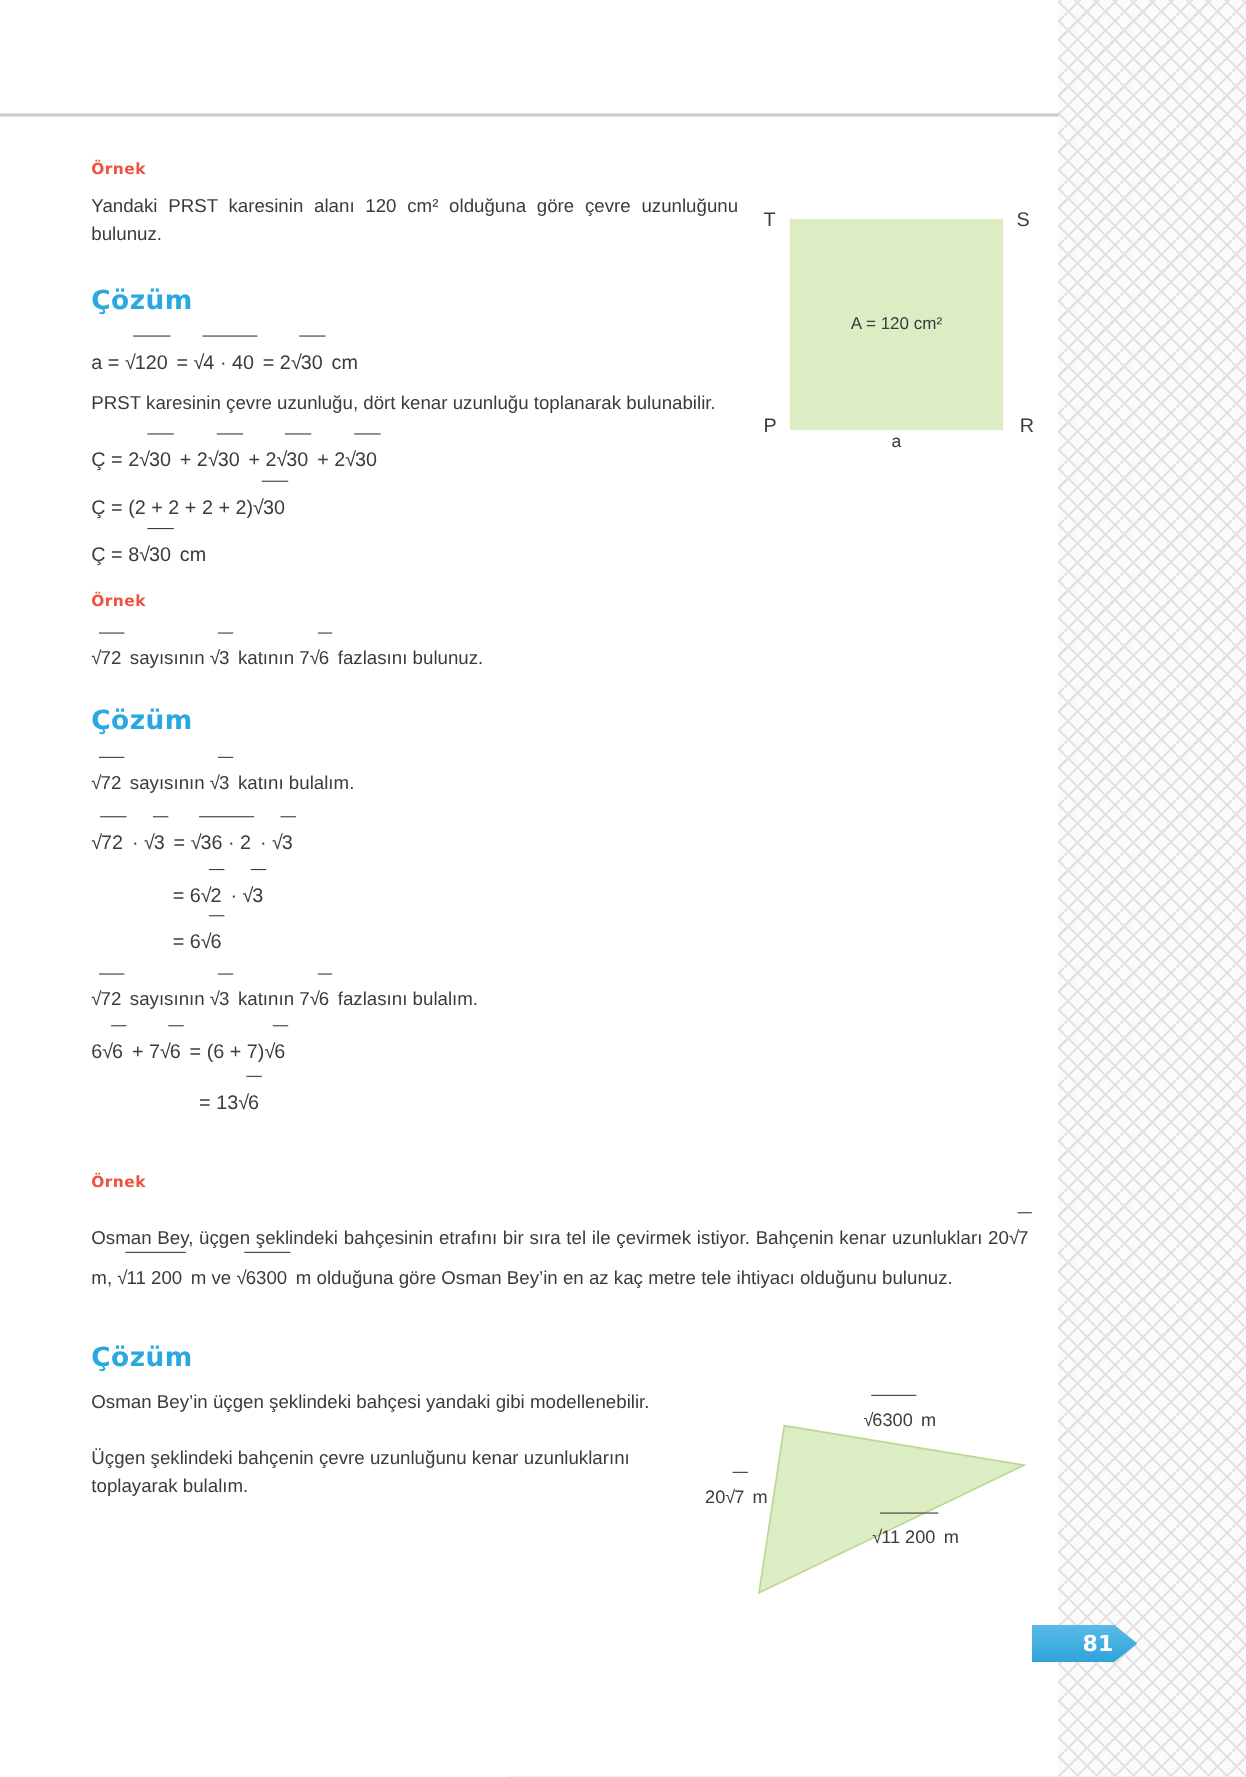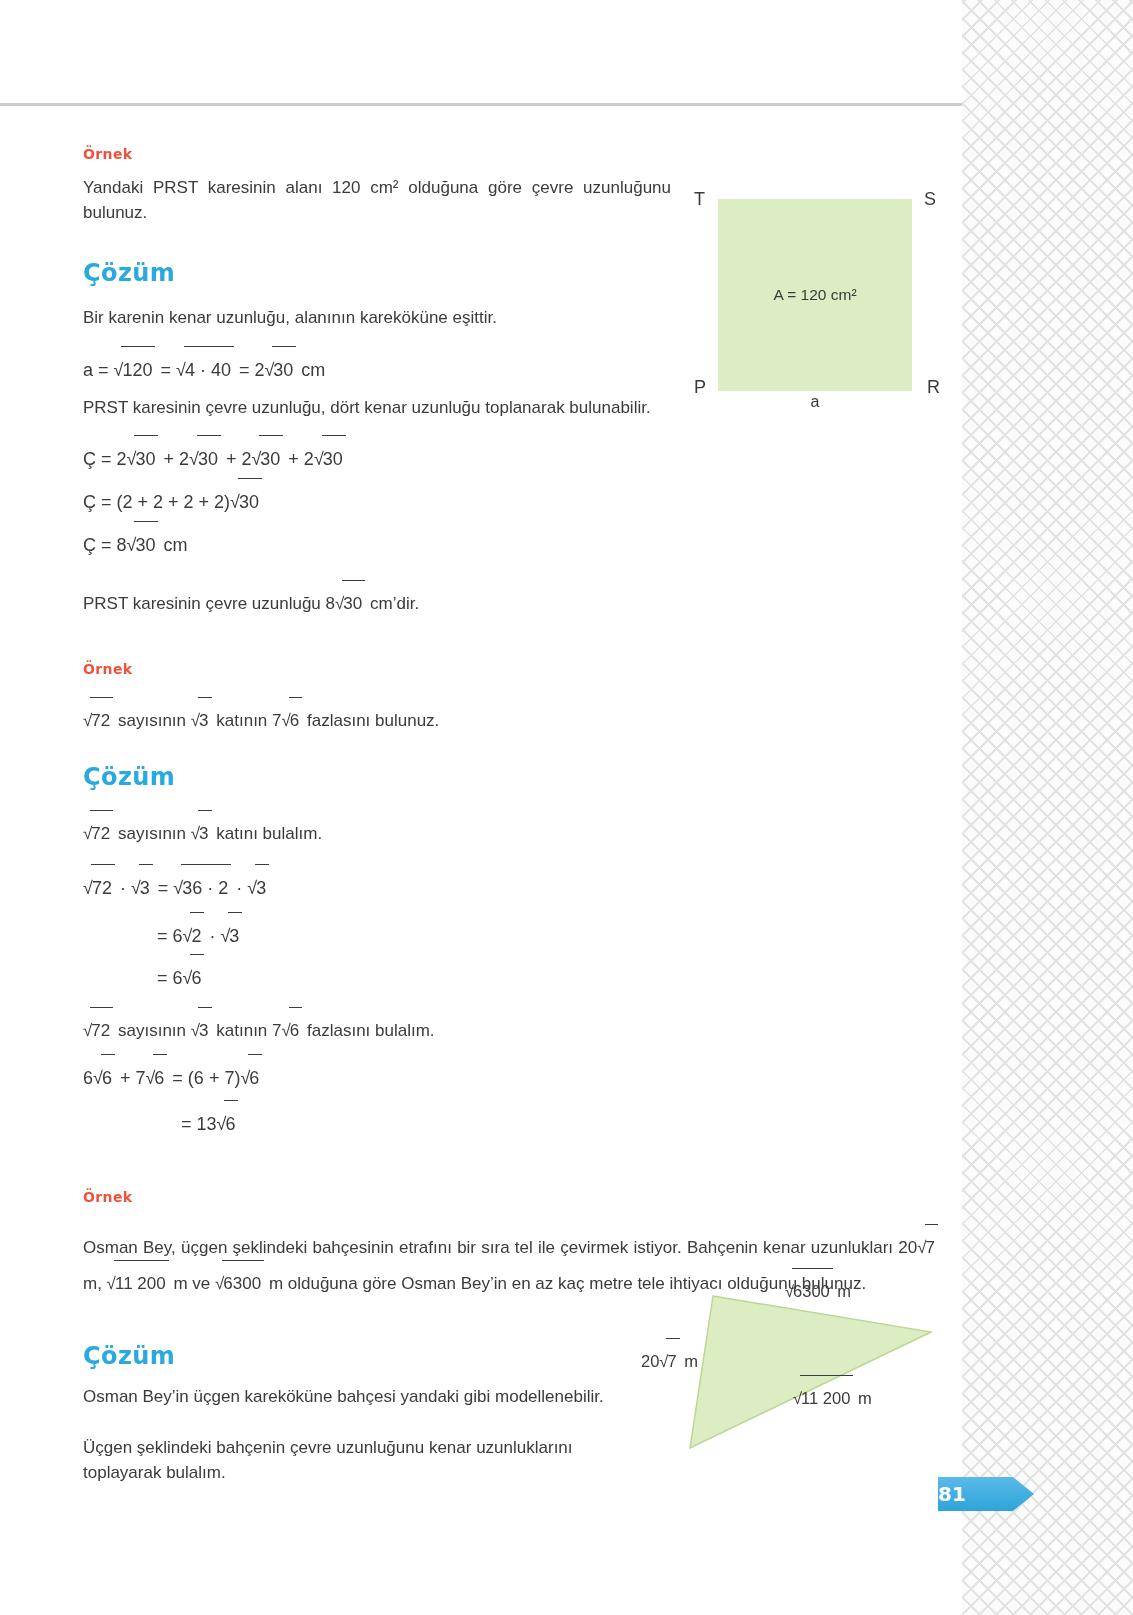--- a/index.html
+++ b/index.html
@@ -77,65 +77,63 @@
   .tri-fig .lbl-left{left:8px;top:76px;}
   .tri-fig .lbl-bottom{left:160px;top:113px;}
   
   .badge{
     position:absolute;left:938px;top:1477px;width:96px;height:34px;
     background:linear-gradient(180deg,#59bbe9 0%,#2fa3d9 100%);
     clip-path:polygon(0 0,78% 0,100% 50%,78% 100%,0 100%);
     display:flex;align-items:center;
   }
   .badge span{
-    width:74px;text-align:left;color:#ffffff;font-size:20px;font-weight:700;
+    width:74px;text-align:right;color:#ffffff;font-size:20px;font-weight:700;
     font-family:"DejaVu Sans",sans-serif;
   }
 </style>
 </head>
 <body>
 
 <div class="page">
 
   <div class="pattern-strip"></div>
   <div class="top-rule"></div>
 
   <main class="content">
 
     <section>
       <h2 class="h-ex" style="margin-bottom:13px">Örnek</h2>
       <p class="body narrow" style="margin-bottom:34px">Yandaki PRST karesinin alanı 120 cm² olduğuna göre çevre uzunluğunu bulunuz.</p>
       <h2 class="h-sol" style="margin-bottom:18px">Çözüm</h2>
-      <p class="body narrow" style="margin-bottom:16px">Bir karenin kenar uzunluğu, alanının kareköküne eşittir.</p>
       <p class="math" style="margin-bottom:10px">a = <span class="sqrt"><span class="rs">√</span><span class="rad">120</span></span> = <span class="sqrt"><span class="rs">√</span><span class="rad">4 · 40</span></span> = 2<span class="sqrt"><span class="rs">√</span><span class="rad">30</span></span> cm</p>
       <p class="body narrow" style="margin-bottom:15px">PRST karesinin çevre uzunluğu, dört kenar uzunluğu toplanarak bulunabilir.</p>
       <p class="math" style="margin-bottom:4px">Ç = 2<span class="sqrt"><span class="rs">√</span><span class="rad">30</span></span> + 2<span class="sqrt"><span class="rs">√</span><span class="rad">30</span></span> + 2<span class="sqrt"><span class="rs">√</span><span class="rad">30</span></span> + 2<span class="sqrt"><span class="rs">√</span><span class="rad">30</span></span></p>
       <p class="math" style="margin-bottom:4px">Ç = (2 + 2 + 2 + 2)<span class="sqrt"><span class="rs">√</span><span class="rad">30</span></span></p>
       <p class="math" style="margin-bottom:20px">Ç = 8<span class="sqrt"><span class="rs">√</span><span class="rad">30</span></span> cm</p>
-      <p class="body" style="margin-bottom:45px">PRST karesinin çevre uzunluğu 8<span class="sqrt"><span class="rs">√</span><span class="rad">30</span></span> cm’dir.</p>
     </section>
 
     <section>
       <h2 class="h-ex" style="margin-bottom:20px">Örnek</h2>
       <p class="body" style="margin-bottom:30px"><span class="sqrt"><span class="rs">√</span><span class="rad">72</span></span> sayısının <span class="sqrt"><span class="rs">√</span><span class="rad">3</span></span> katının 7<span class="sqrt"><span class="rs">√</span><span class="rad">6</span></span> fazlasını bulunuz.</p>
       <h2 class="h-sol" style="margin-bottom:19px">Çözüm</h2>
       <p class="body" style="margin-bottom:18px"><span class="sqrt"><span class="rs">√</span><span class="rad">72</span></span> sayısının <span class="sqrt"><span class="rs">√</span><span class="rad">3</span></span> katını bulalım.</p>
       <p class="math" style="margin-bottom:9px"><span class="sqrt"><span class="rs">√</span><span class="rad">72</span></span> · <span class="sqrt"><span class="rs">√</span><span class="rad">3</span></span> = <span class="sqrt"><span class="rs">√</span><span class="rad">36 · 2</span></span> · <span class="sqrt"><span class="rs">√</span><span class="rad">3</span></span></p>
       <p class="math ind1" style="margin-bottom:3px">= 6<span class="sqrt"><span class="rs">√</span><span class="rad">2</span></span> · <span class="sqrt"><span class="rs">√</span><span class="rad">3</span></span></p>
       <p class="math ind1" style="margin-bottom:14px">= 6<span class="sqrt"><span class="rs">√</span><span class="rad">6</span></span></p>
       <p class="body" style="margin-bottom:11px"><span class="sqrt"><span class="rs">√</span><span class="rad">72</span></span> sayısının <span class="sqrt"><span class="rs">√</span><span class="rad">3</span></span> katının 7<span class="sqrt"><span class="rs">√</span><span class="rad">6</span></span> fazlasını bulalım.</p>
       <p class="math" style="margin-bottom:7px">6<span class="sqrt"><span class="rs">√</span><span class="rad">6</span></span> + 7<span class="sqrt"><span class="rs">√</span><span class="rad">6</span></span> = (6 + 7)<span class="sqrt"><span class="rs">√</span><span class="rad">6</span></span></p>
       <p class="math ind2" style="margin-bottom:50px">= 13<span class="sqrt"><span class="rs">√</span><span class="rad">6</span></span></p>
     </section>
 
     <section>
       <h2 class="h-ex" style="margin-bottom:19px">Örnek</h2>
       <p class="body wide" style="margin-bottom:46px">Osman Bey, üçgen şeklindeki bahçesinin etrafını bir sıra tel ile çevirmek istiyor. Bahçenin kenar uzunlukları 20<span class="sqrt"><span class="rs">√</span><span class="rad">7</span></span> m, <span class="sqrt"><span class="rs">√</span><span class="rad">11 200</span></span> m ve <span class="sqrt"><span class="rs">√</span><span class="rad">6300</span></span> m olduğuna göre Osman Bey’in en az kaç metre tele ihtiyacı olduğunu bulunuz.</p>
       <h2 class="h-sol" style="margin-bottom:14px">Çözüm</h2>
-      <p class="body" style="width:530px;margin-bottom:26px">Osman Bey’in üçgen kareköküne bahçesi yandaki gibi modellenebilir.</p>
+      <p class="body" style="width:530px;margin-bottom:26px">Osman Bey’in üçgen şeklindeki bahçesi yandaki gibi modellenebilir.</p>
       <p class="body" style="width:545px">Üçgen şeklindeki bahçenin çevre uzunluğunu kenar uzunluklarını toplayarak bulalım.</p>
     </section>
 
   </main>
 
   <figure class="square-fig">
     <span class="c-tl">T</span>
     <span class="c-tr">S</span>
     <div class="sq">
       <span class="area">A = 120 cm²</span>

